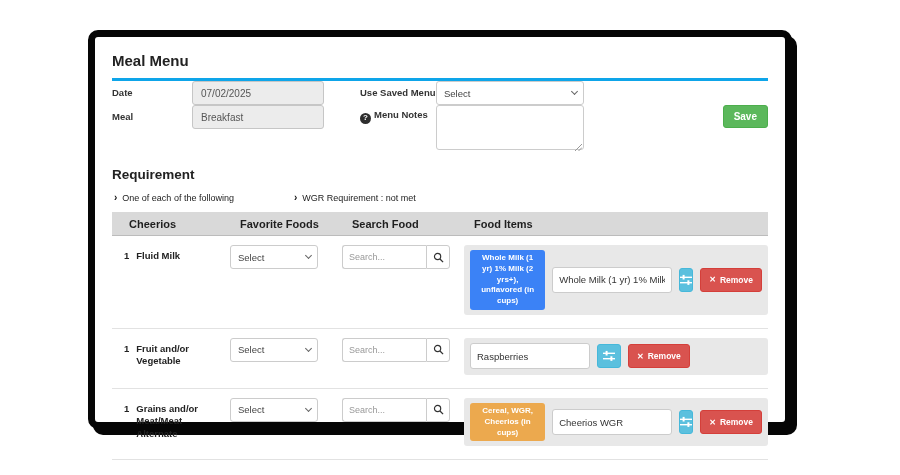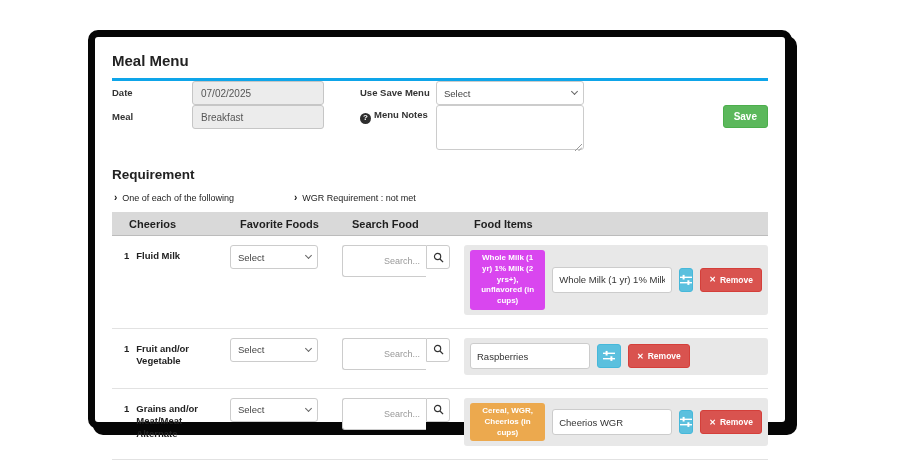--- a/index.html
+++ b/index.html
@@ -57,23 +57,23 @@
   .thead { background: #d9d9d9; height: 24px; align-items: center;
     border-bottom: 1px solid #bcbcbc; }
   .th { font-size: 11px; font-weight: bold; color: #1f1f1f; padding-left: 10px; }
   .th:first-child { padding-left: 17px; }
   .trow { padding: 9px 0 13px 0; border-bottom: 1px solid #e2e2e2; align-items: start; }
   .cat-cell { display: flex; gap: 7px; padding-left: 12px; padding-top: 5px;
     font-size: 9.5px; font-weight: bold; color: #222; line-height: 1.3; }
   .cat-name { max-width: 88px; }
   .fav-cell .select-wrap { width: 88px; }
   .search-group { display: flex; width: 108px; }
-  .search-input { width: 84px; height: 32px; border: 1px solid #cccccc; border-right: none;
+  .search-input { width: 84px; height: 24px; border: 1px solid #cccccc; border-right: none;
     border-radius: 3px 0 0 3px; font-size: 9px; color: #444; padding: 0 6px;
-    font-family: "Liberation Sans", sans-serif; text-align: right; }
+    font-family: "Liberation Sans", sans-serif; }
   .search-input::placeholder { color: #999; }
   .btn-search { width: 24px; height: 24px; background: #fff; border: 1px solid #cccccc;
     border-radius: 0 3px 3px 0; display: flex; align-items: center; justify-content: center;
     cursor: pointer; }
 
   .items-panel { background: #e8e8e8; border-radius: 3px; padding: 5px 6px;
     display: flex; align-items: center; gap: 7px; width: 100%; min-height: 37px; }
   .food-badge { color: #fff; font-size: 8px; font-weight: bold; text-align: center;
     line-height: 1.35; padding: 3px 7px; border-radius: 3px; max-width: 140px; }
   .item-input { width: 120px; height: 26px; border: 1px solid #cccccc; border-radius: 3px;
@@ -92,21 +92,21 @@
 
 <div class="canvas">
   <div class="frame">
 
     <div class="page-title">Meal Menu</div>
 
     <div class="form-grid">
       <div class="lbl">Date</div>
       <input class="ro-input" readonly="" value="07/02/2025" style="">
       <div></div>
-      <div class="lbl">Use Save Menu</div>
+      <div class="lbl">Use Saved Menu</div>
       <div class="select-wrap">
         <select class="sel">
           <option>Select</option>
         </select>
         <span class="caret"></span>
       </div>
       <div></div>
       <div></div>
 
       <div class="lbl">Meal</div>
@@ -162,21 +162,21 @@
             <input class="search-input" placeholder="Search..." style="">
             <button class="btn-search">
               <svg width="11" height="11" viewBox="0 0 12 12">
                   <circle cx="5" cy="5" r="3.4" fill="none" stroke="#333" stroke-width="1.3"></circle>
                   <line x1="7.6" y1="7.6" x2="11" y2="11" stroke="#333" stroke-width="1.4"></line>
                 </svg>
             </button>
           </div>
         </div>
         <div class="items-panel">
-          <span class="food-badge" style="background: #d946ef;">Whole Milk (1 yr) 1% Milk (2 yrs+), unflavored (in cups)</span>
+          <span class="food-badge" style="background: #3b82f6;">Whole Milk (1 yr) 1% Milk (2 yrs+), unflavored (in cups)</span>
           <input class="item-input" value="Whole Milk (1 yr) 1% Milk (2" style="">
           <button class="btn-sliders">
             <svg width="12" height="12" viewBox="0 0 12 12">
                 <rect y="2.6" width="12" height="1.4" fill="#fff"></rect>
                 <rect x="2.6" y="0.9" width="2" height="4.6" fill="#fff"></rect>
                 <rect y="8" width="12" height="1.4" fill="#fff"></rect>
                 <rect x="7.4" y="6.3" width="2" height="4.6" fill="#fff"></rect>
               </svg>
           </button>
           <button class="btn-remove">

